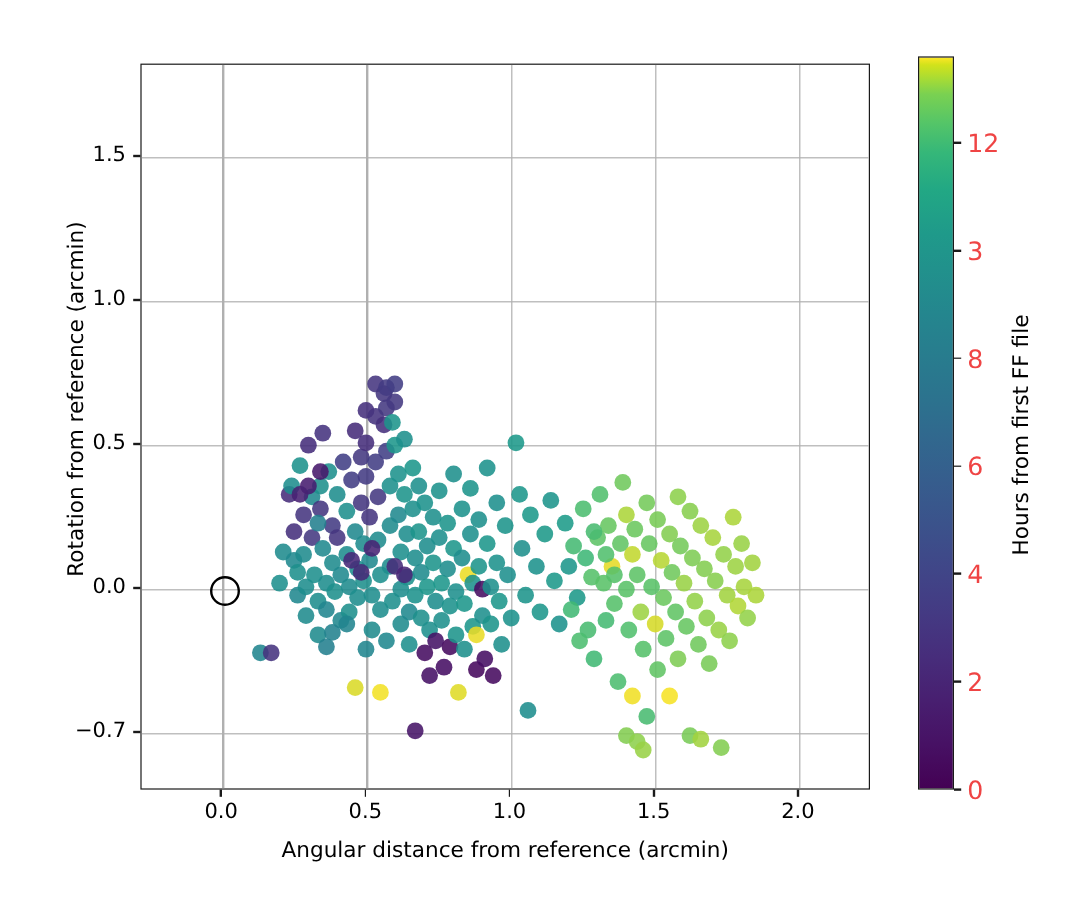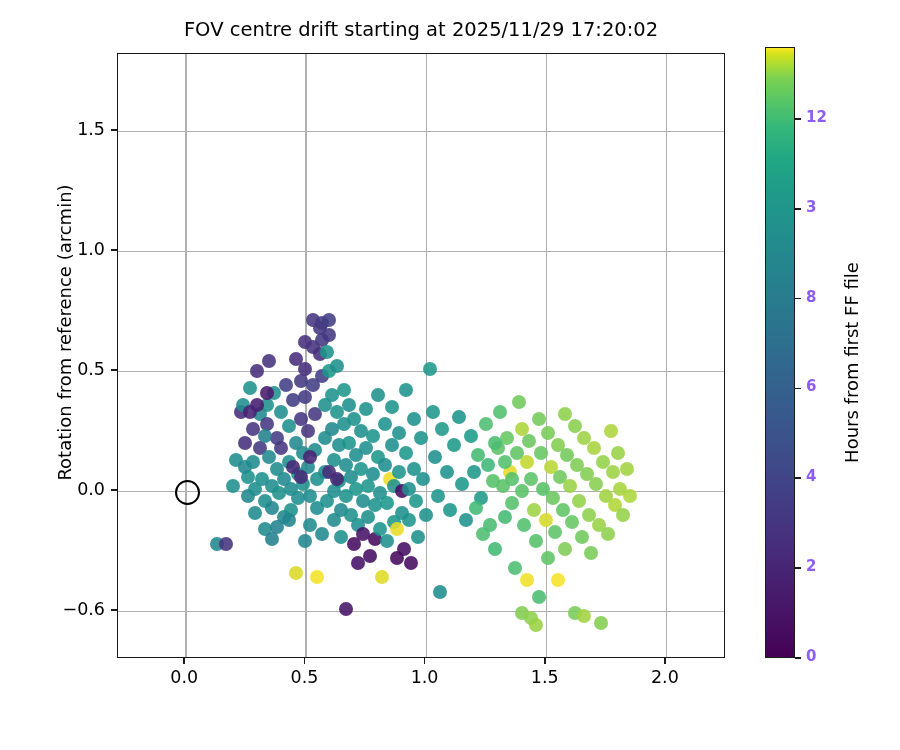--- a/index.html
+++ b/index.html
@@ -54,32 +54,31 @@
   #colorbar{
     position:absolute;left:765px;top:47px;width:30px;height:611px;
     border:1.3px solid #1a1a1a;box-sizing:border-box;
     background:linear-gradient(to top,
       #440154 0%, #471164 6%, #481f70 12%, #472d7b 18%, #443a83 24%,
       #404688 30%, #3b528b 36%, #365d8d 42%, #31688e 48%, #2c728e 53%,
       #287c8e 59%, #24868e 65%, #21918c 71%, #1f9a8a 76%, #22a884 82%,
       #35b779 87%, #54c568 91%, #7ad151 95%, #a5db36 97%, #d2e21b 99%, #fde725 100%);
   }
   .cb-tick{position:absolute;left:795px;width:6px;height:1.6px;background:#1a1a1a;margin-top:-0.8px;}
-  .cb-label{position:absolute;left:806px;font-size:15px;color:#8b5cf6;margin-top:-11px;font-weight:bold;}
+  .cb-label{position:absolute;left:806px;font-size:21px;color:#ef4444;margin-top:-11px;}
   #cb-title{
     position:absolute;left:571px;top:352px;width:560px;text-align:center;font-size:18px;color:#000;
     transform:rotate(-90deg);transform-origin:center center;white-space:nowrap;
   }
 </style>
 </head>
 <body>
 
 <div id="figure">
 
-  <div id="chart-title">FOV centre drift starting at 2025/11/29 17:20:02</div>
 
   <div id="plot-area">
     <div id="grid-layer">
         <div class="gridline v" style="left: 67.2885px;"></div>
         <div class="gridline v" style="left: 187.447px;"></div>
         <div class="gridline v" style="left: 307.605px;"></div>
         <div class="gridline v" style="left: 427.763px;"></div>
         <div class="gridline v" style="left: 547.921px;"></div>
         <div class="gridline h" style="top: 556.984px;"></div>
         <div class="gridline h" style="top: 436.944px;"></div>
@@ -353,31 +352,32 @@
       <div class="ticklabel-x" style="left: 184.289px;">0.0</div>
       <div class="tick-x" style="left: 304.447px;"></div>
       <div class="ticklabel-x" style="left: 304.447px;">0.5</div>
       <div class="tick-x" style="left: 424.605px;"></div>
       <div class="ticklabel-x" style="left: 424.605px;">1.0</div>
       <div class="tick-x" style="left: 544.763px;"></div>
       <div class="ticklabel-x" style="left: 544.763px;">1.5</div>
       <div class="tick-x" style="left: 664.921px;"></div>
       <div class="ticklabel-x" style="left: 664.921px;">2.0</div>
       <div class="tick-y" style="top: 609.984px;"></div>
-      <div class="ticklabel-y" style="top: 609.984px;">−0.6</div>
+      <div class="ticklabel-y" style="top: 609.984px;">−0.7</div>
       <div class="tick-y" style="top: 489.944px;"></div>
       <div class="ticklabel-y" style="top: 489.944px;">0.0</div>
       <div class="tick-y" style="top: 369.905px;"></div>
       <div class="ticklabel-y" style="top: 369.905px;">0.5</div>
       <div class="tick-y" style="top: 249.865px;"></div>
       <div class="ticklabel-y" style="top: 249.865px;">1.0</div>
       <div class="tick-y" style="top: 129.825px;"></div>
       <div class="ticklabel-y" style="top: 129.825px;">1.5</div>
     </div>
 
+  <div id="xlabel">Angular distance from reference (arcmin)</div>
   <div id="ylabel">Rotation from reference (arcmin)</div>
 
 
   <div id="colorbar"></div>
   <div id="colorbar-ticks">
       <div class="cb-tick" style="top: 658px;"></div>
       <div class="cb-label" style="top: 658px;">0</div>
       <div class="cb-tick" style="top: 568.147px;"></div>
       <div class="cb-label" style="top: 568.147px;">2</div>
       <div class="cb-tick" style="top: 478.294px;"></div>

